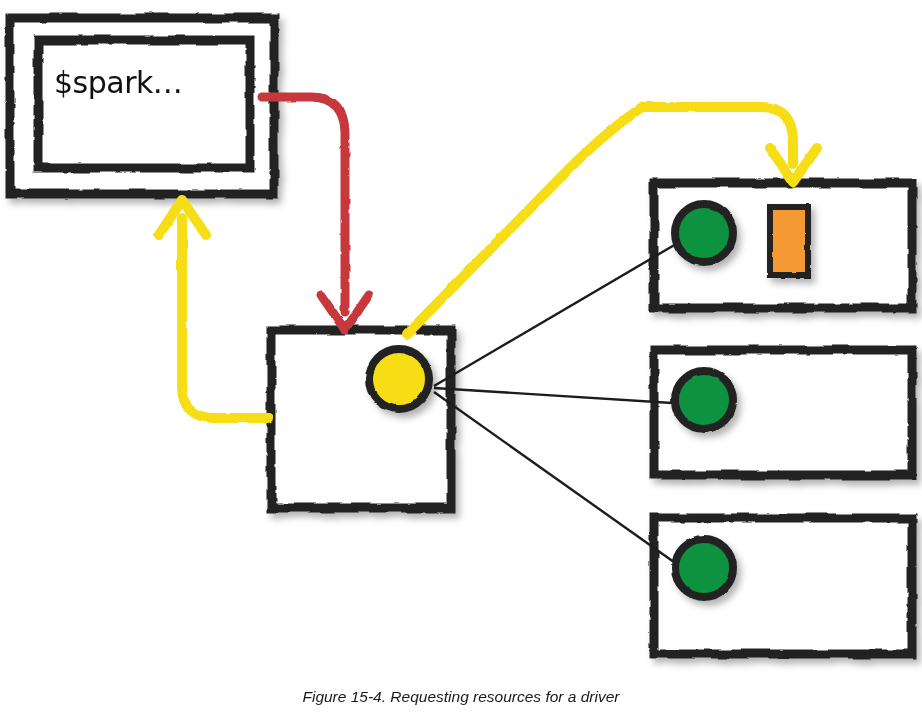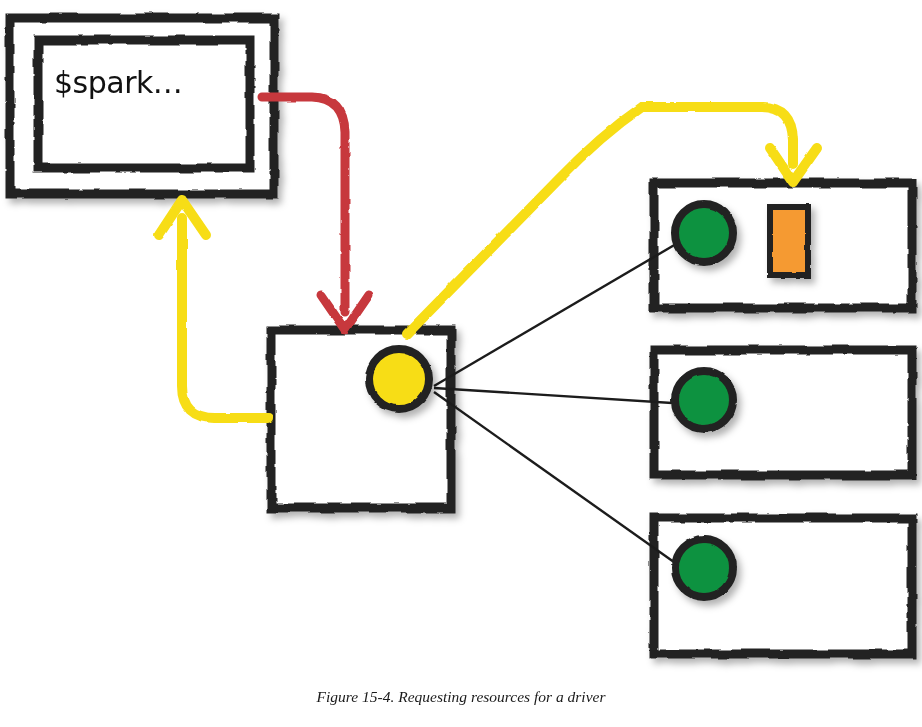--- a/index.html
+++ b/index.html
@@ -44,21 +44,21 @@
     letter-spacing: -0.5px;
     color: #111111;
     white-space: nowrap;
   }
   .caption {
     position: absolute;
     left: 0;
     top: 688px;
     width: 922px;
     text-align: center;
-    font-family: Liberation Serif, serif;
+    font-family: Liberation Sans, sans-serif;
     font-style: italic;
     font-size: 15.5px;
     color: #1a1a1a;
   }
 </style>
 </head>
 <body>
 
 <div id="figure-root">
 

